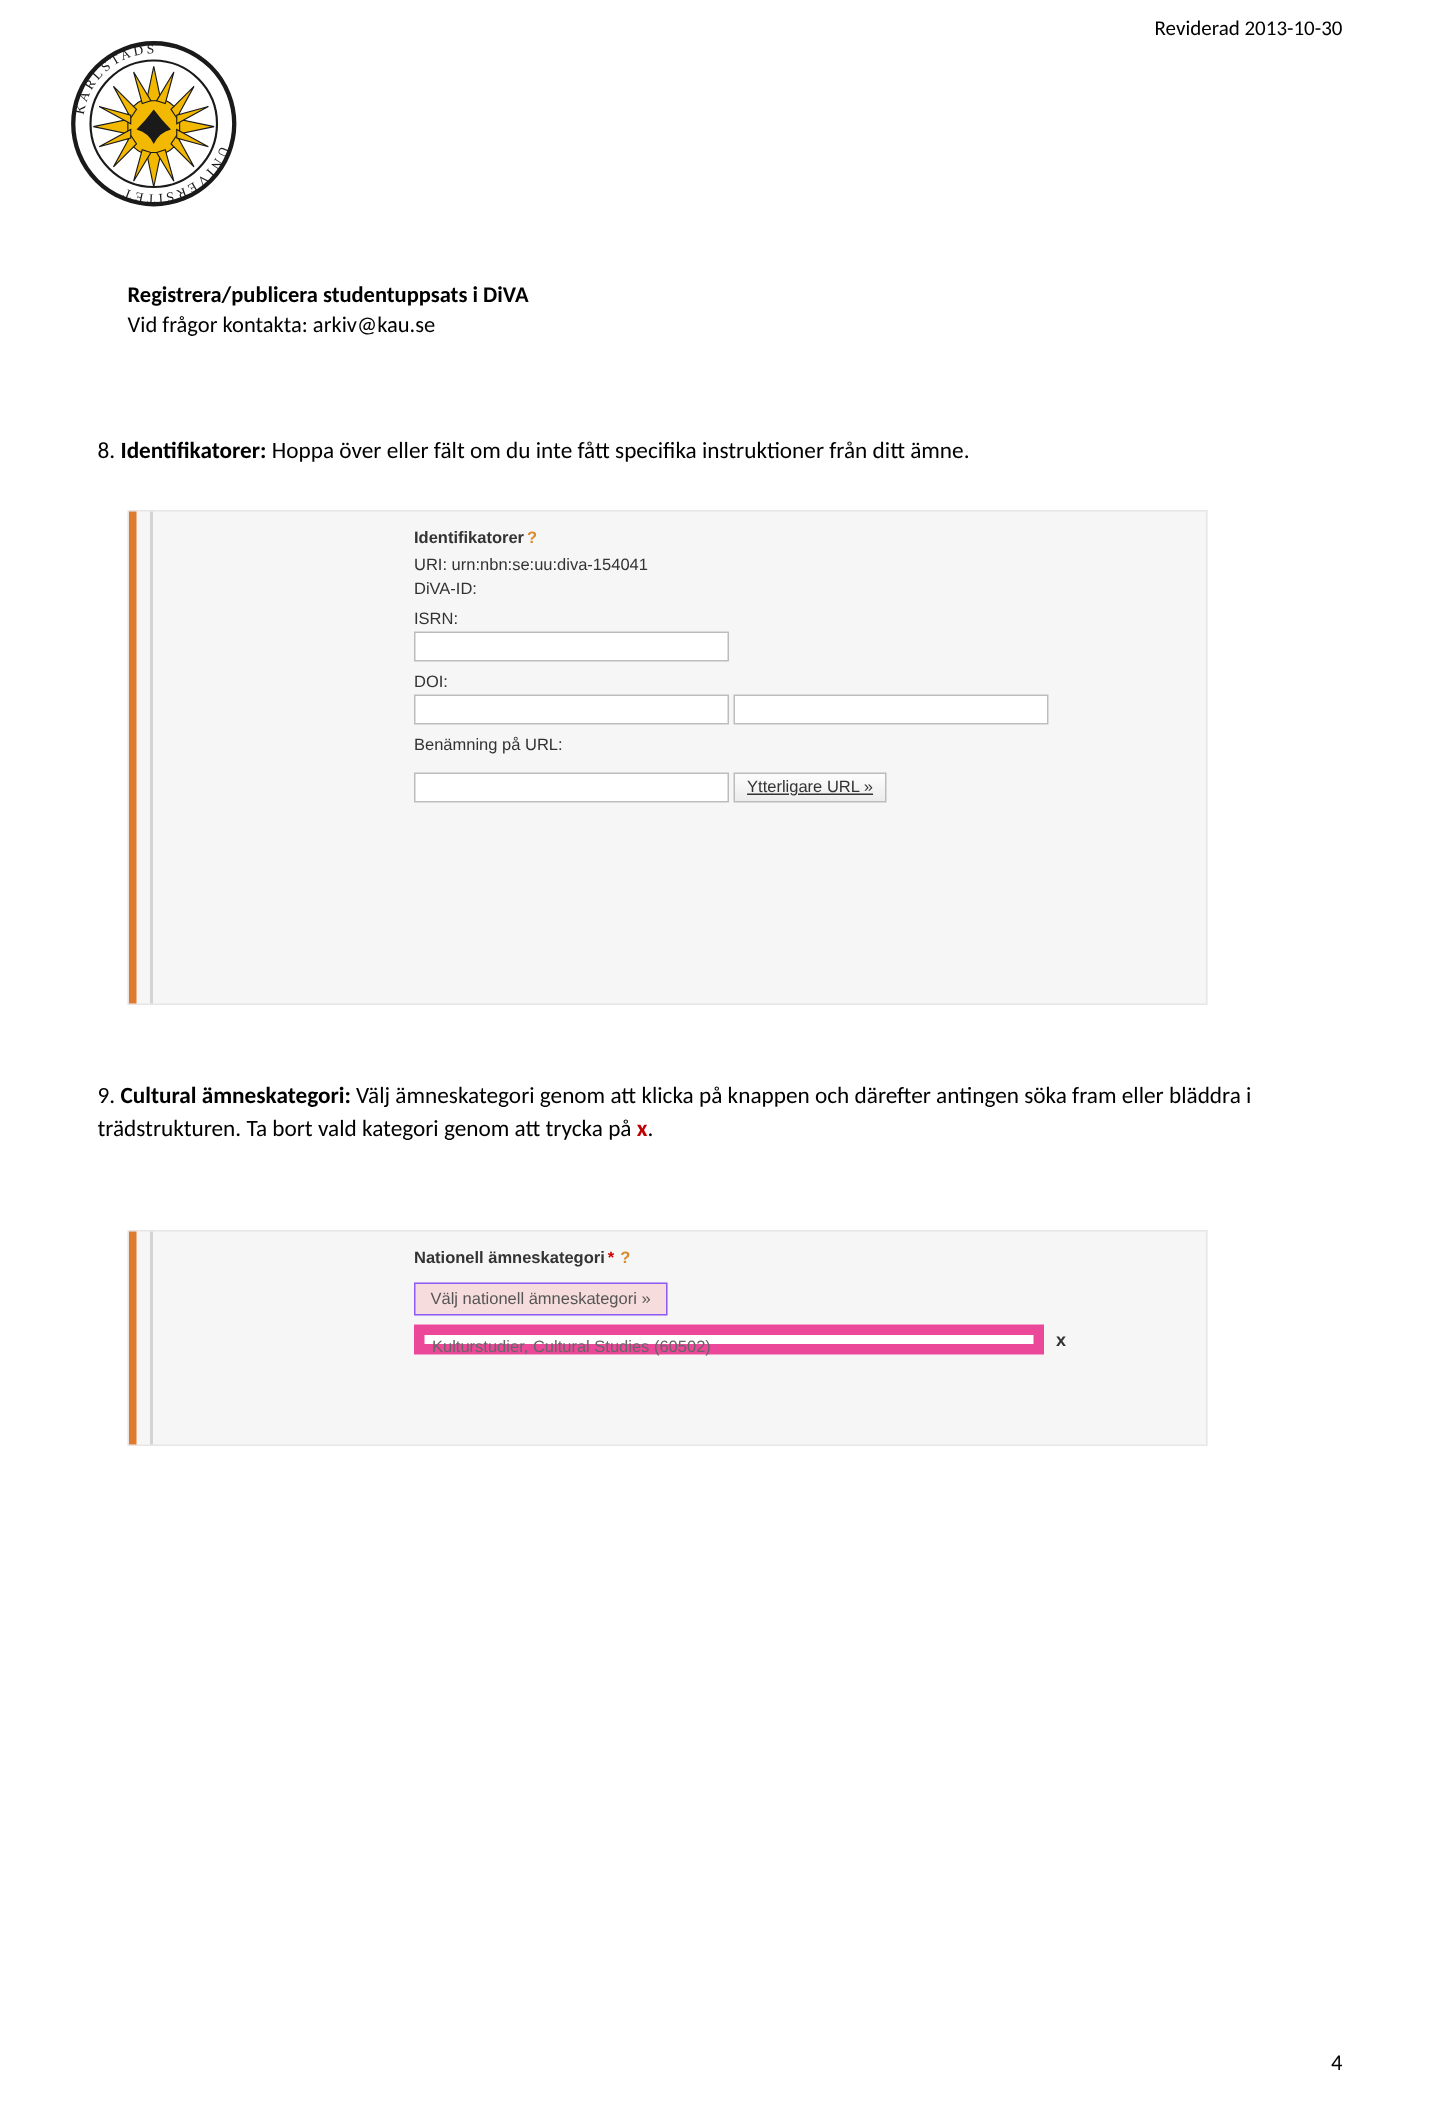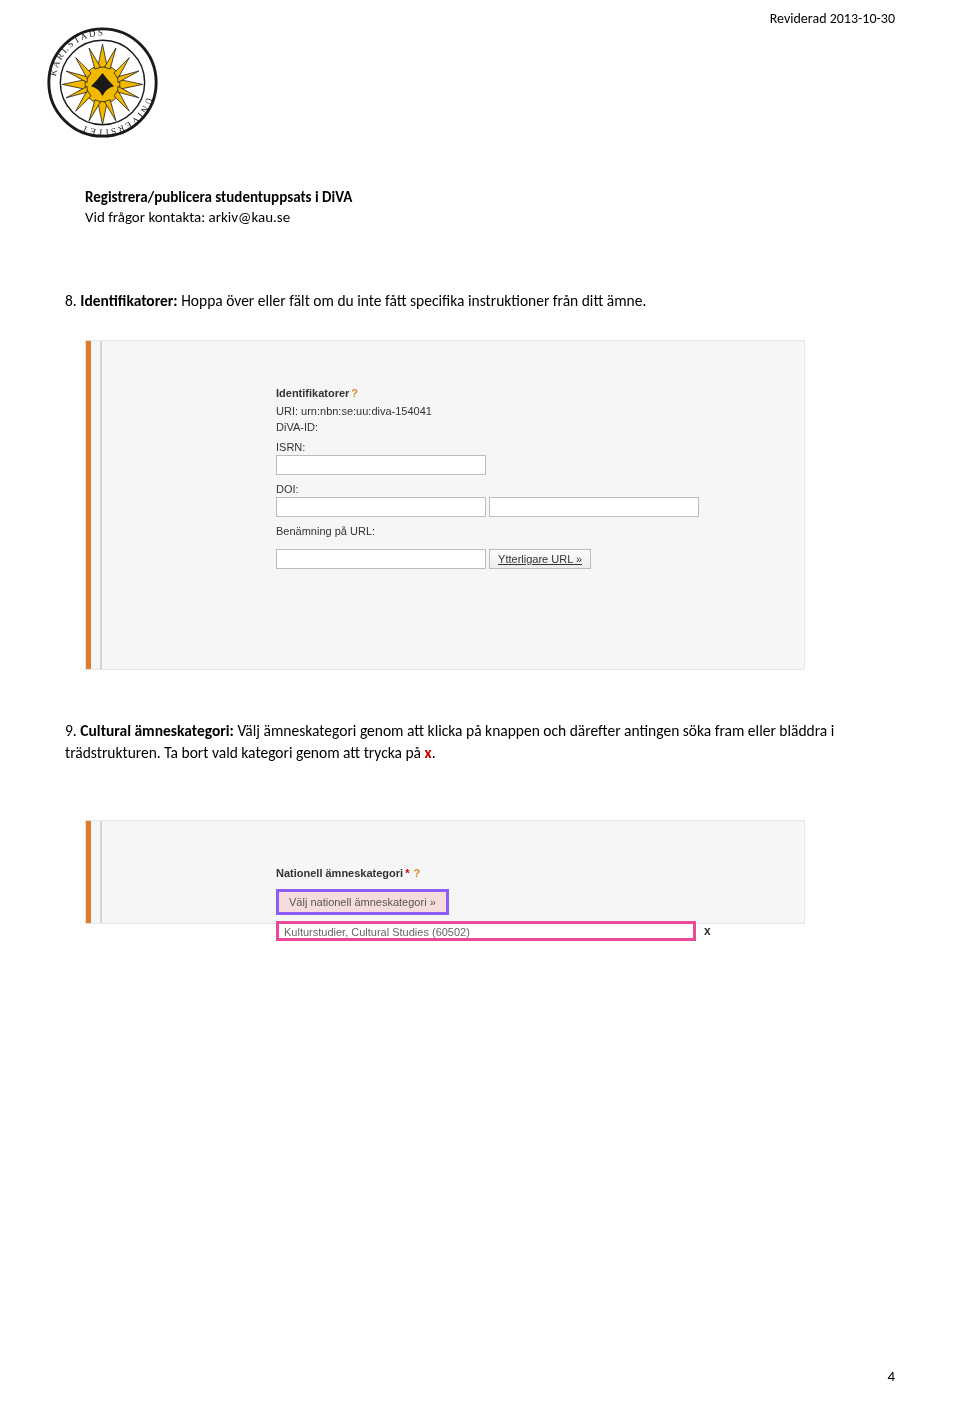--- a/index.html
+++ b/index.html
@@ -45,33 +45,33 @@
   .num-label { font-weight: bold; display: inline; }
   .body-text { display: inline; }
   .red-x { color: #c00000; font-weight: bold; }
   .screenshot {
     position: absolute;
     left: 85px;
     background: #f6f6f6;
     border: 1px solid #e6e6e6;
   }
   .ss1 { top: 340px; width: 720px; height: 330px; }
-  .ss2 { top: 820px; width: 720px; height: 104px; }
+  .ss2 { top: 820px; width: 720px; height: 144px; }
   .ss-inner {
     position: relative;
     width: 100%;
     height: 100%;
     font-family: Verdana, Arial, sans-serif;
     font-size: 11px;
     color: #333;
   }
   .orange-bar { position: absolute; left: 0; top: 0; bottom: 0; width: 5px; background: #e07b2e; }
   .gray-line { position: absolute; left: 14px; top: 0; bottom: 0; width: 2px; background: #d4d4d4; }
   .form-area { position: absolute; left: 190px; top: 12px; right: 20px; }
-  .field-heading { font-weight: bold; font-size: 11px; margin-bottom: 6px; margin-top: 34px; }
+  .field-heading { font-weight: bold; font-size: 11px; margin-bottom: 6px; }
   .help-q { color: #d98c2e; font-weight: bold; margin-left: 2px; }
   .kv { font-size: 11px; margin: 4px 0; }
   .lbl { display: block; font-size: 11px; margin-top: 8px; margin-bottom: 2px; }
   .txtinput {
     width: 210px;
     height: 20px;
     border: 1px solid #bcbcbc;
     background: #fff;
     font-size: 11px;
     padding: 1px 4px;
@@ -81,36 +81,36 @@
     border: 1px solid #bcbcbc;
     background: linear-gradient(#fdfdfd, #ececec);
     padding: 3px 8px;
     font-size: 11px;
     color: #333;
     margin-top: 10px;
     text-decoration: underline;
   }
   .btn-pink {
     display: inline-block;
-    border: 3px solid #8b5cf6;
+    border: 1px solid #8b5cf6;
     background: #f6dcdc;
     padding: 4px 10px;
     font-size: 11px;
     color: #555;
     margin-top: 4px;
   }
   .cat-row {
     margin-top: 6px;
     display: flex;
     align-items: center;
   }
   .cat-box {
     width: 420px;
     height: 20px;
-    border: 3px solid #ec4899;
+    border: 7px solid #ec4899;
     background: #fff;
     font-size: 11px;
     padding: 2px 5px;
     color: #666;
   }
   .del-x {
     margin-left: 8px;
     font-weight: bold;
     color: #333;
     font-size: 12px;

